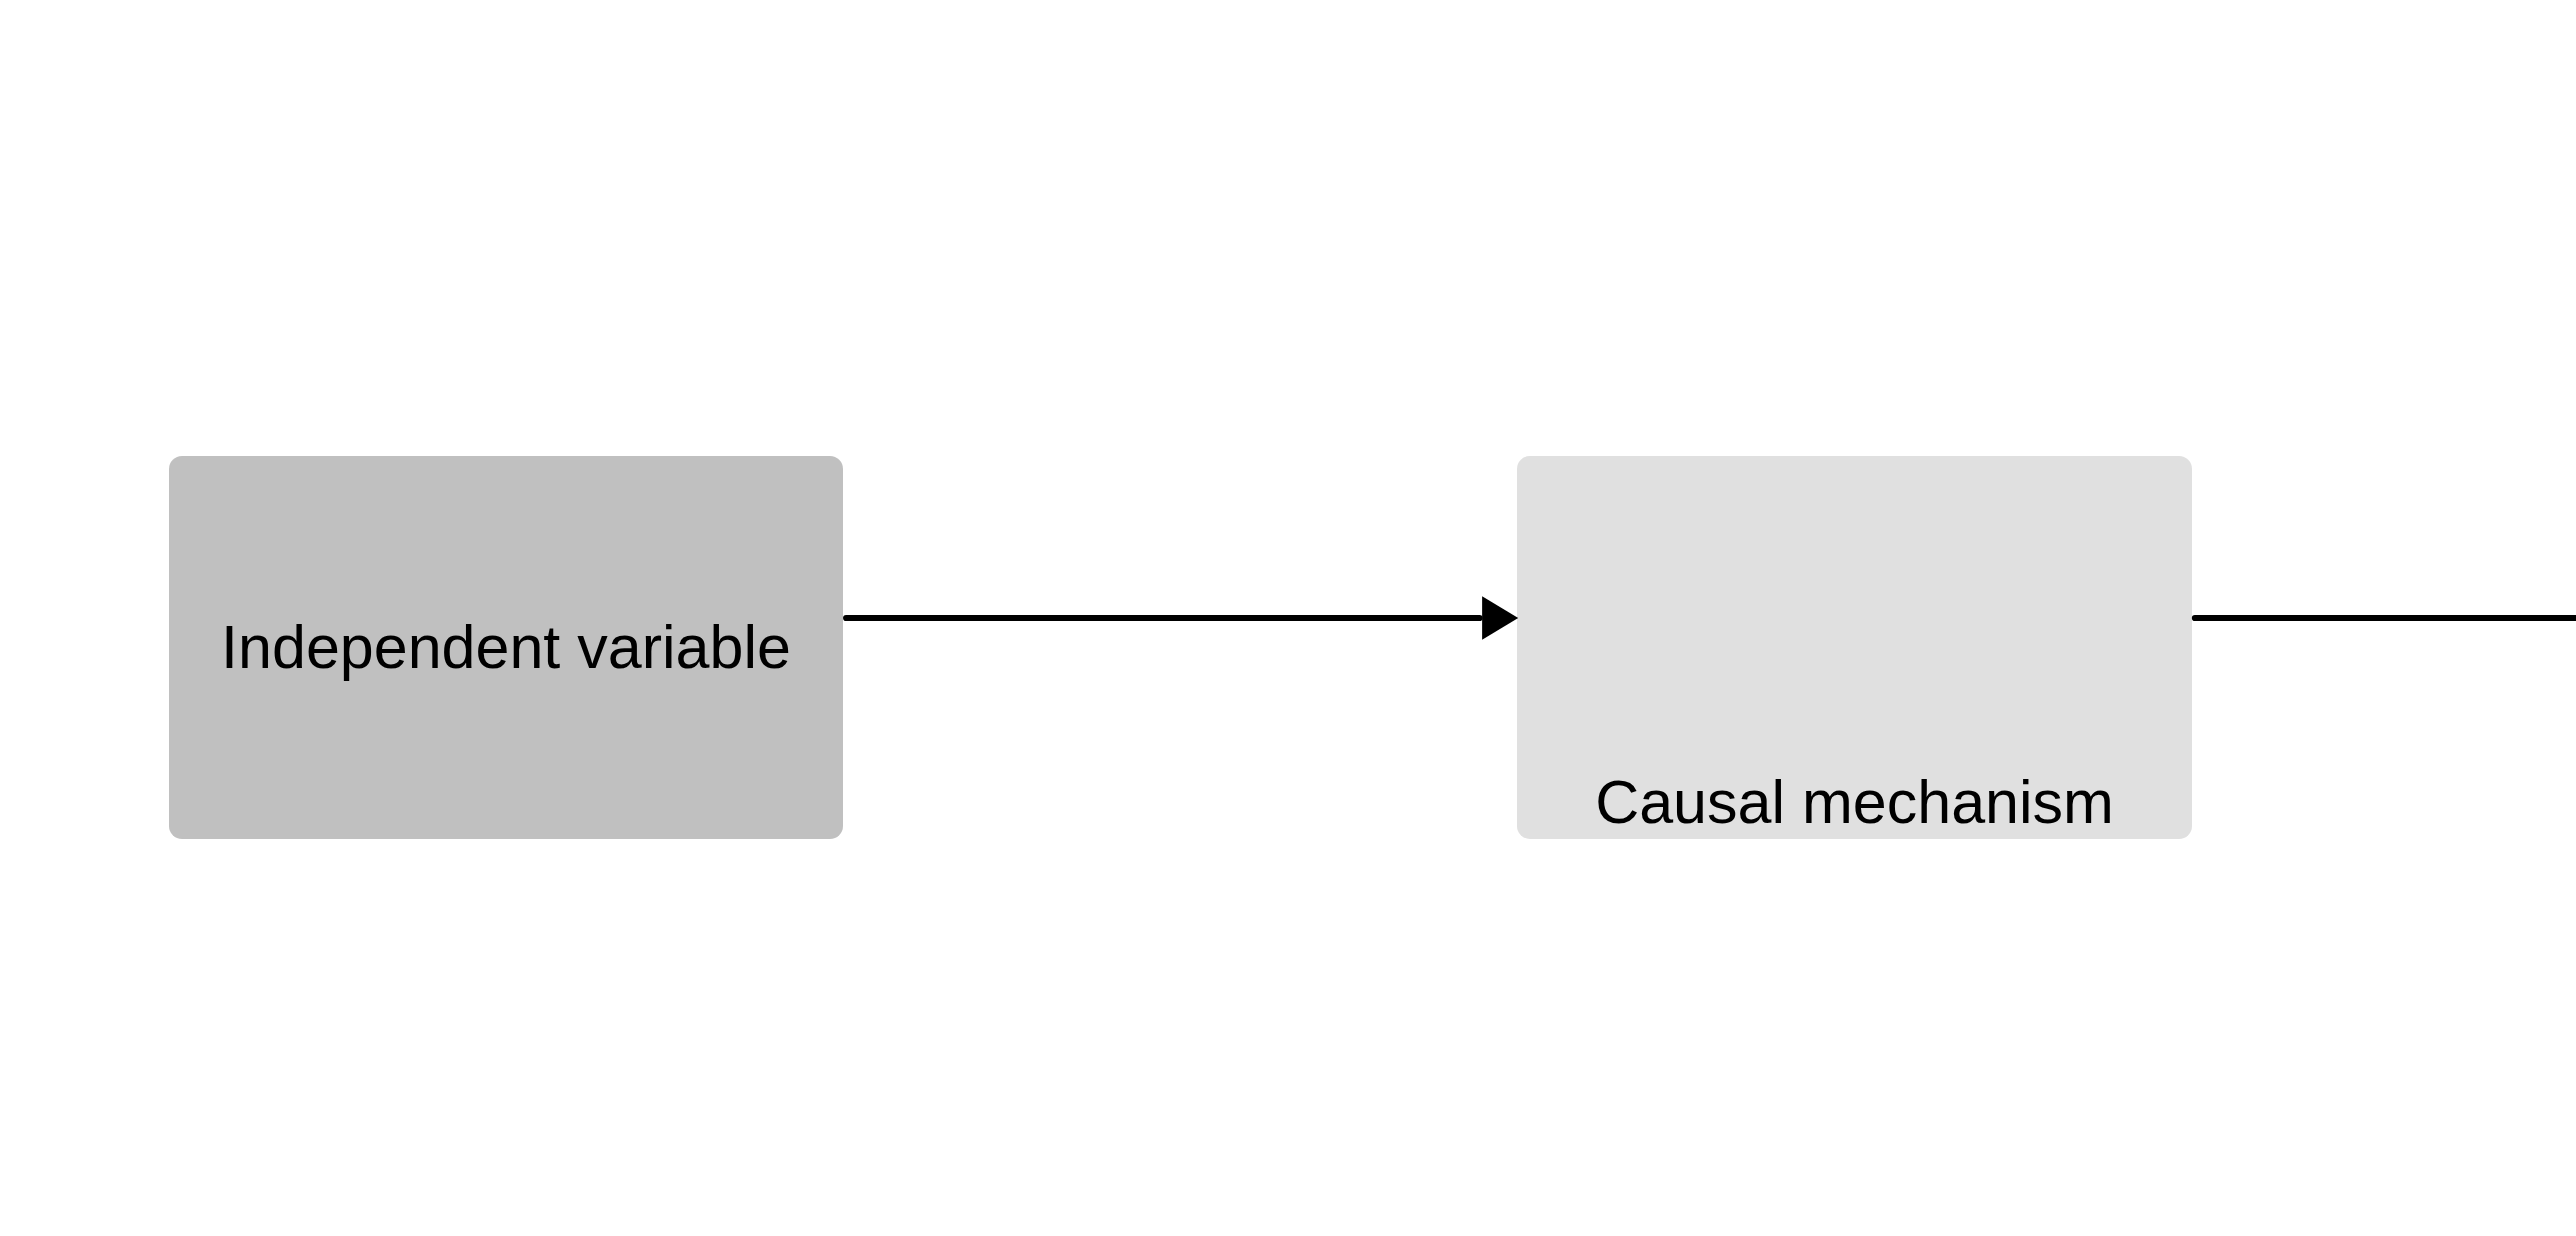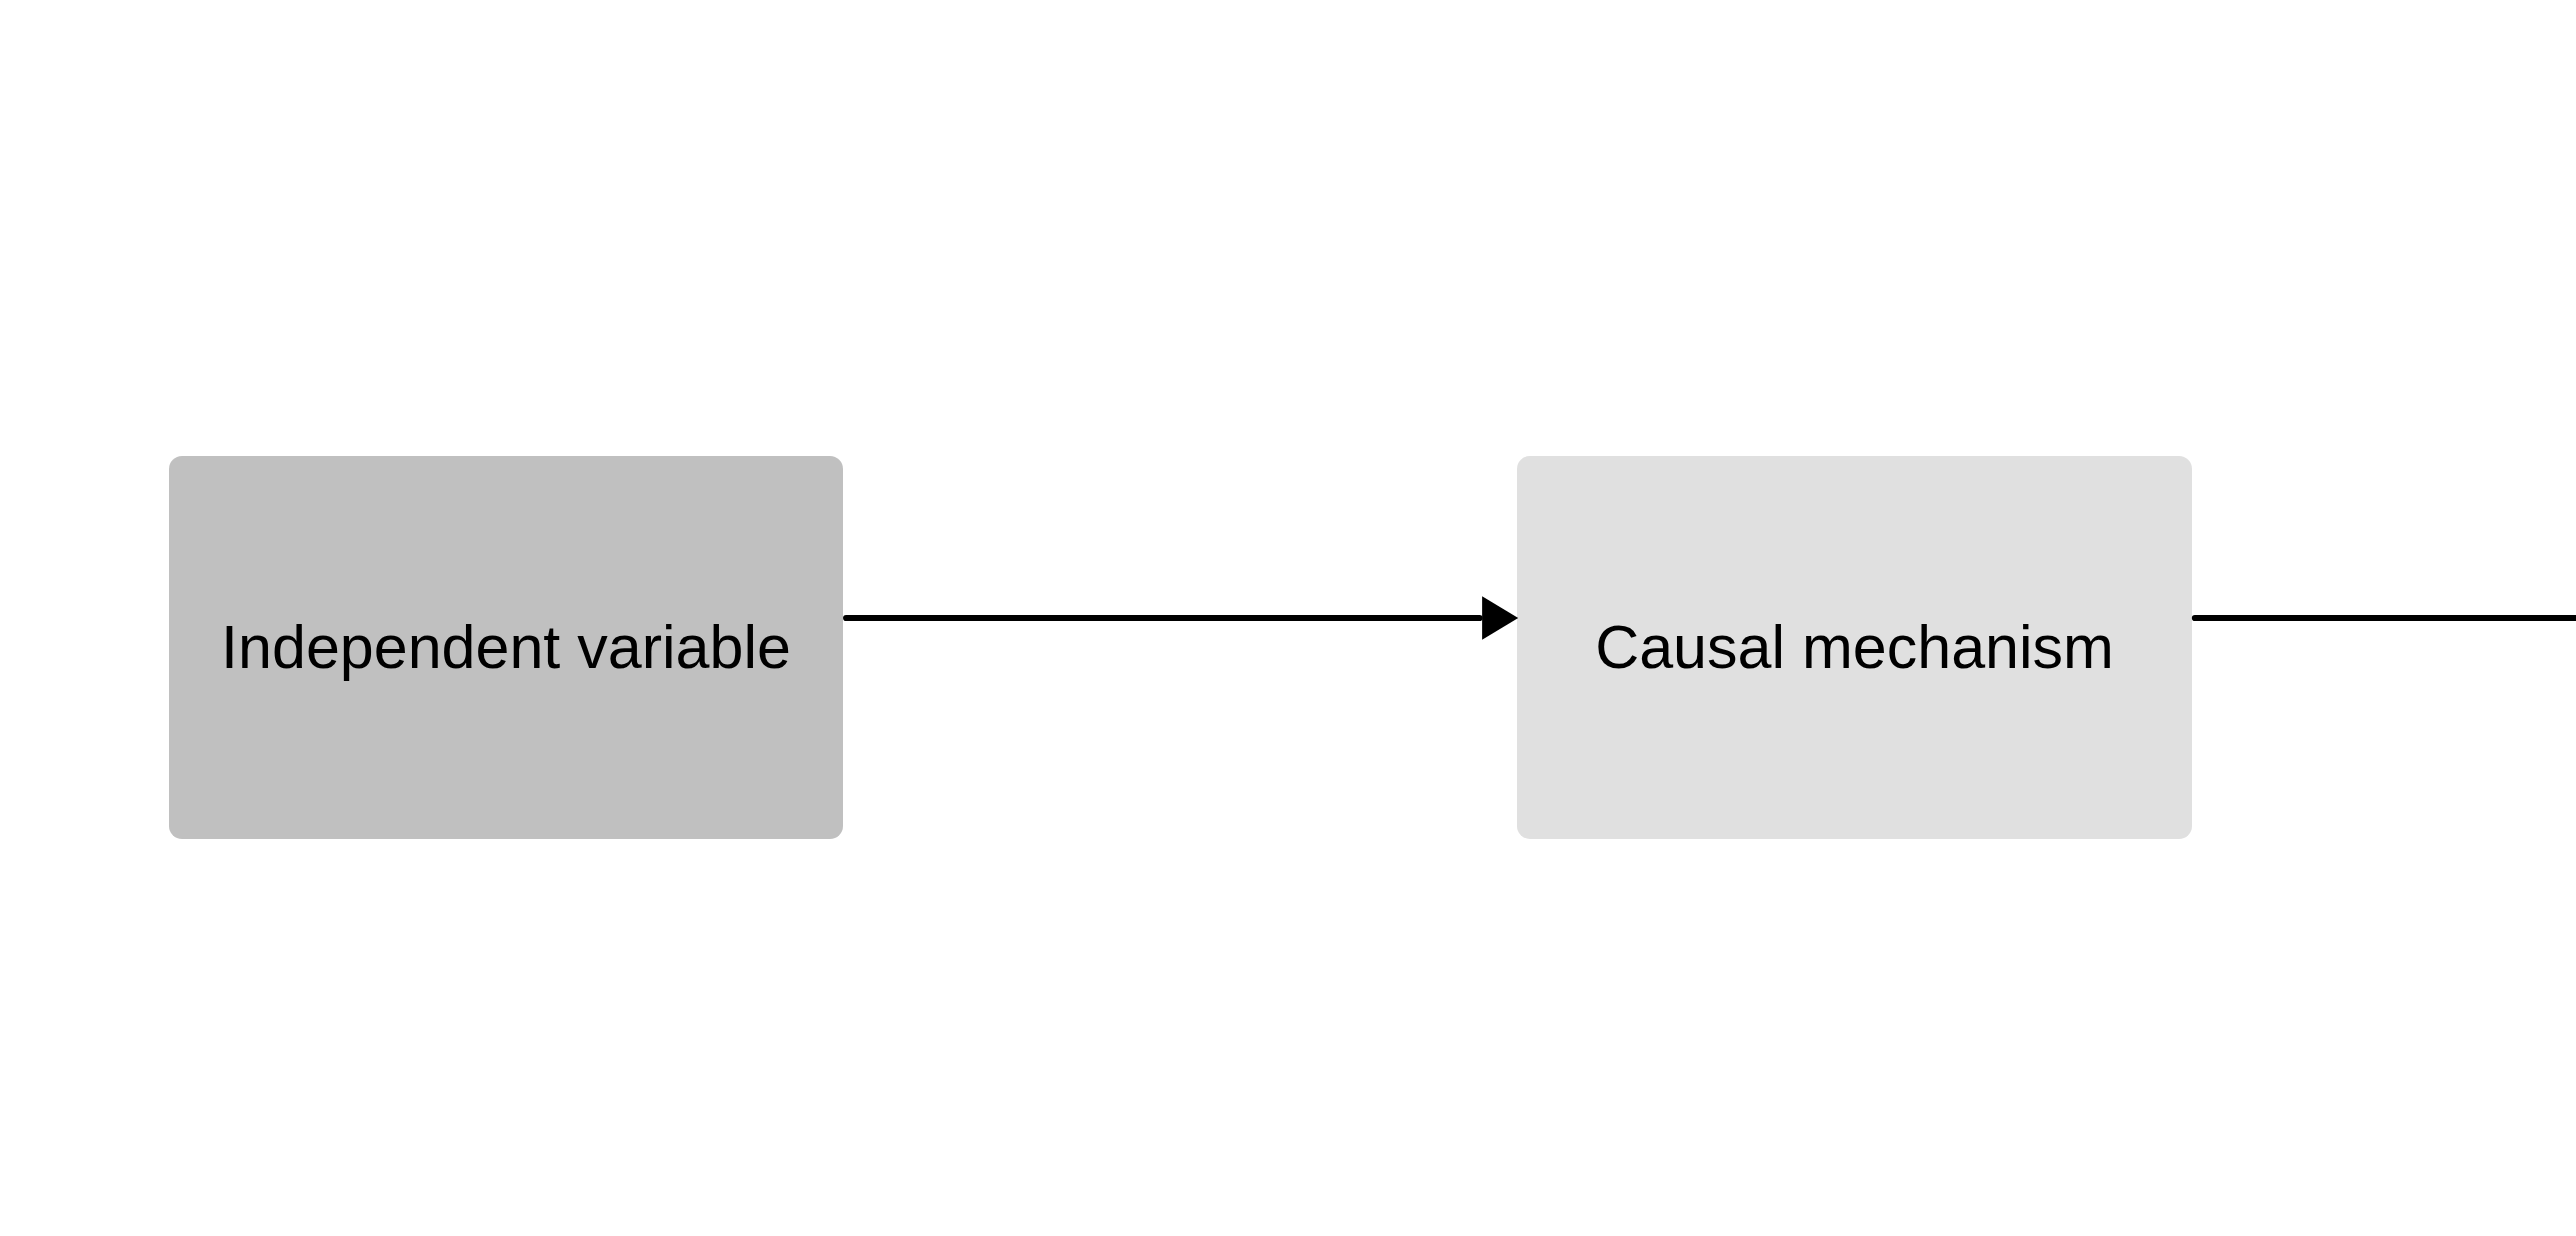--- a/index.html
+++ b/index.html
@@ -47,21 +47,21 @@
 </style>
 </head>
 <body>
 
 <div class="canvas">
 
   <div class="node" id="node-iv" style="background-color: rgb(192, 192, 192);">
     <span class="node-label">Independent variable</span>
   </div>
 
-  <div class="node" id="node-cm" style="background-color: rgb(224, 224, 224);">
+  <div class="node" id="node-cm" style="background-color: rgb(224, 224, 224); align-items: flex-end;">
     <span class="node-label">Causal mechanism</span>
   </div>
 
   <svg class="edges-layer" viewBox="0 0 7200 2400" xmlns="http://www.w3.org/2000/svg">
 
     <g>
       <line x1="1642" y1="1200" x2="2872" y2="1200" stroke-width="12" stroke-linecap="round" stroke="#000000"></line>
       <polygon points="2877,1158 2877,1242 2947,1200" stroke-linejoin="round" fill="#000000"></polygon>
     </g>
 

